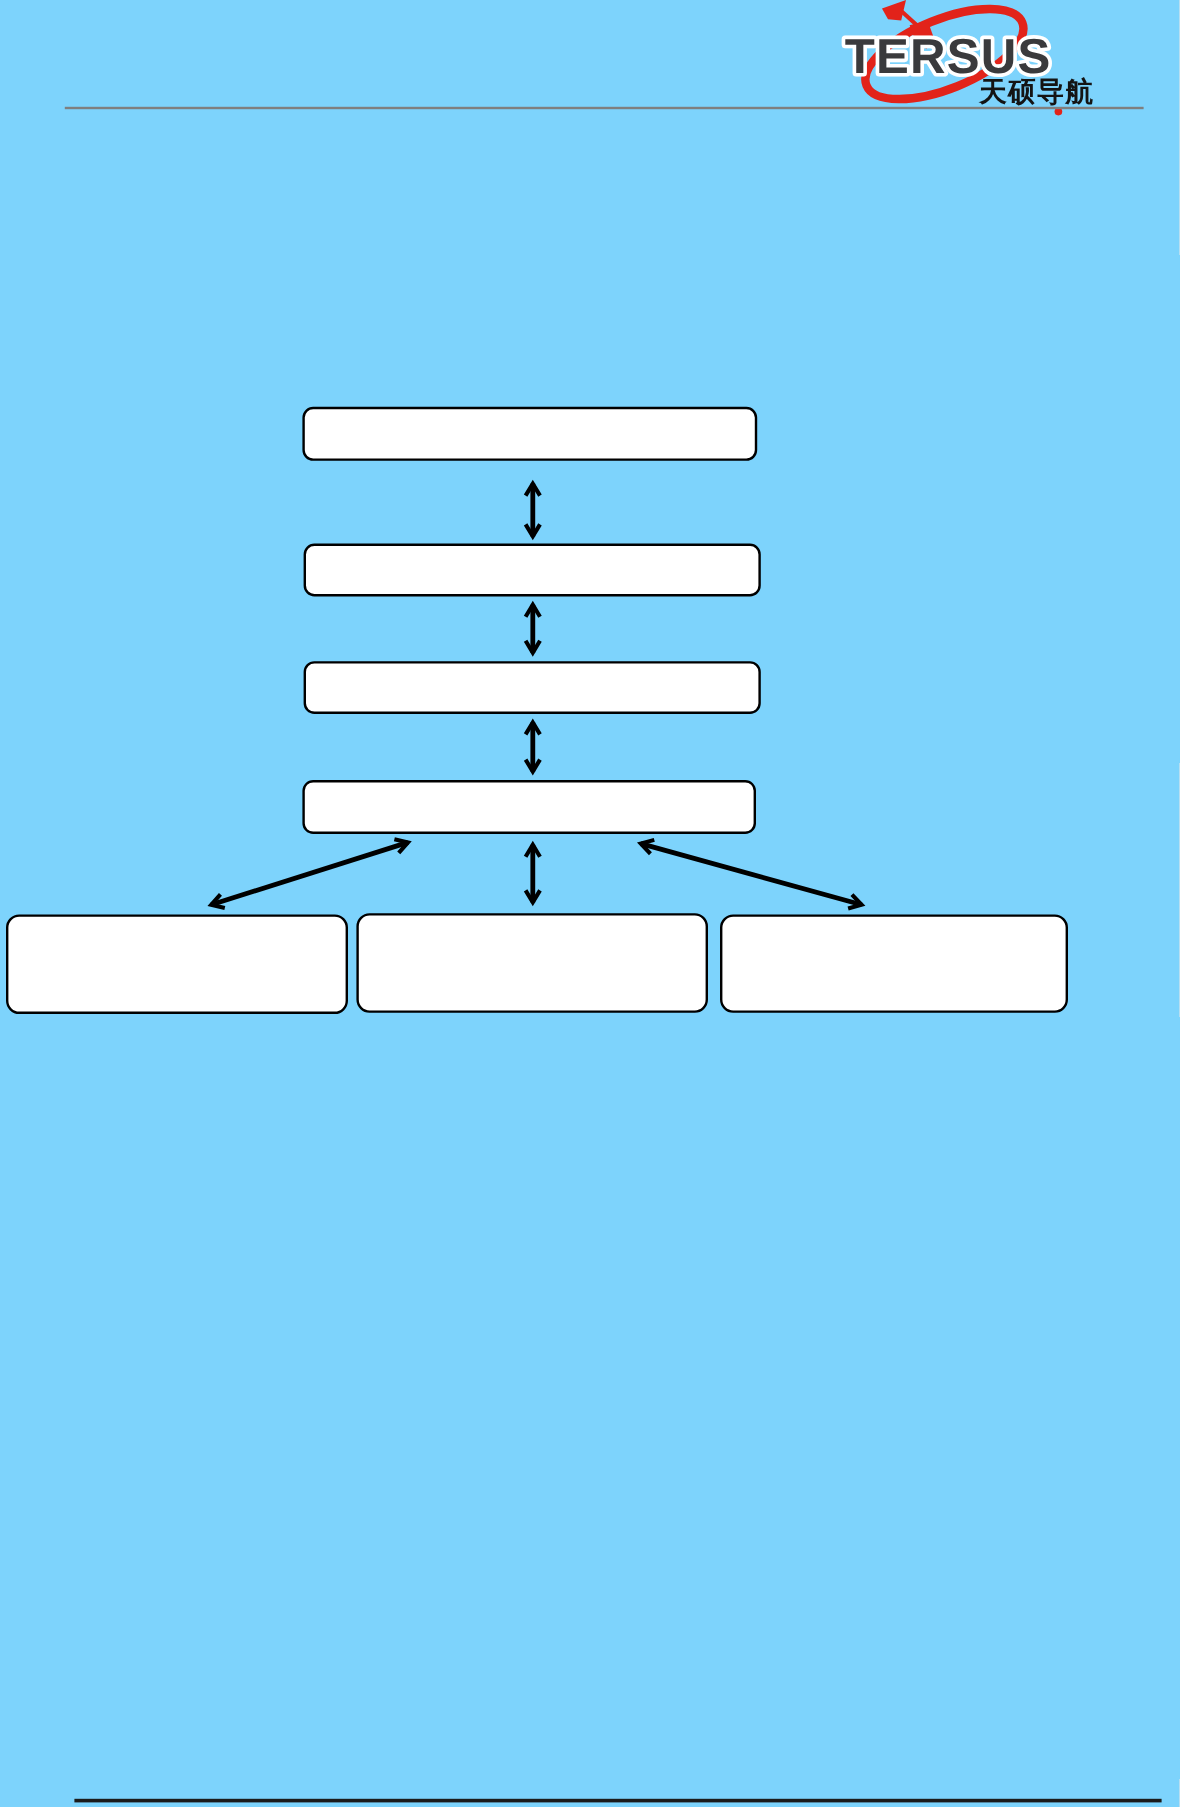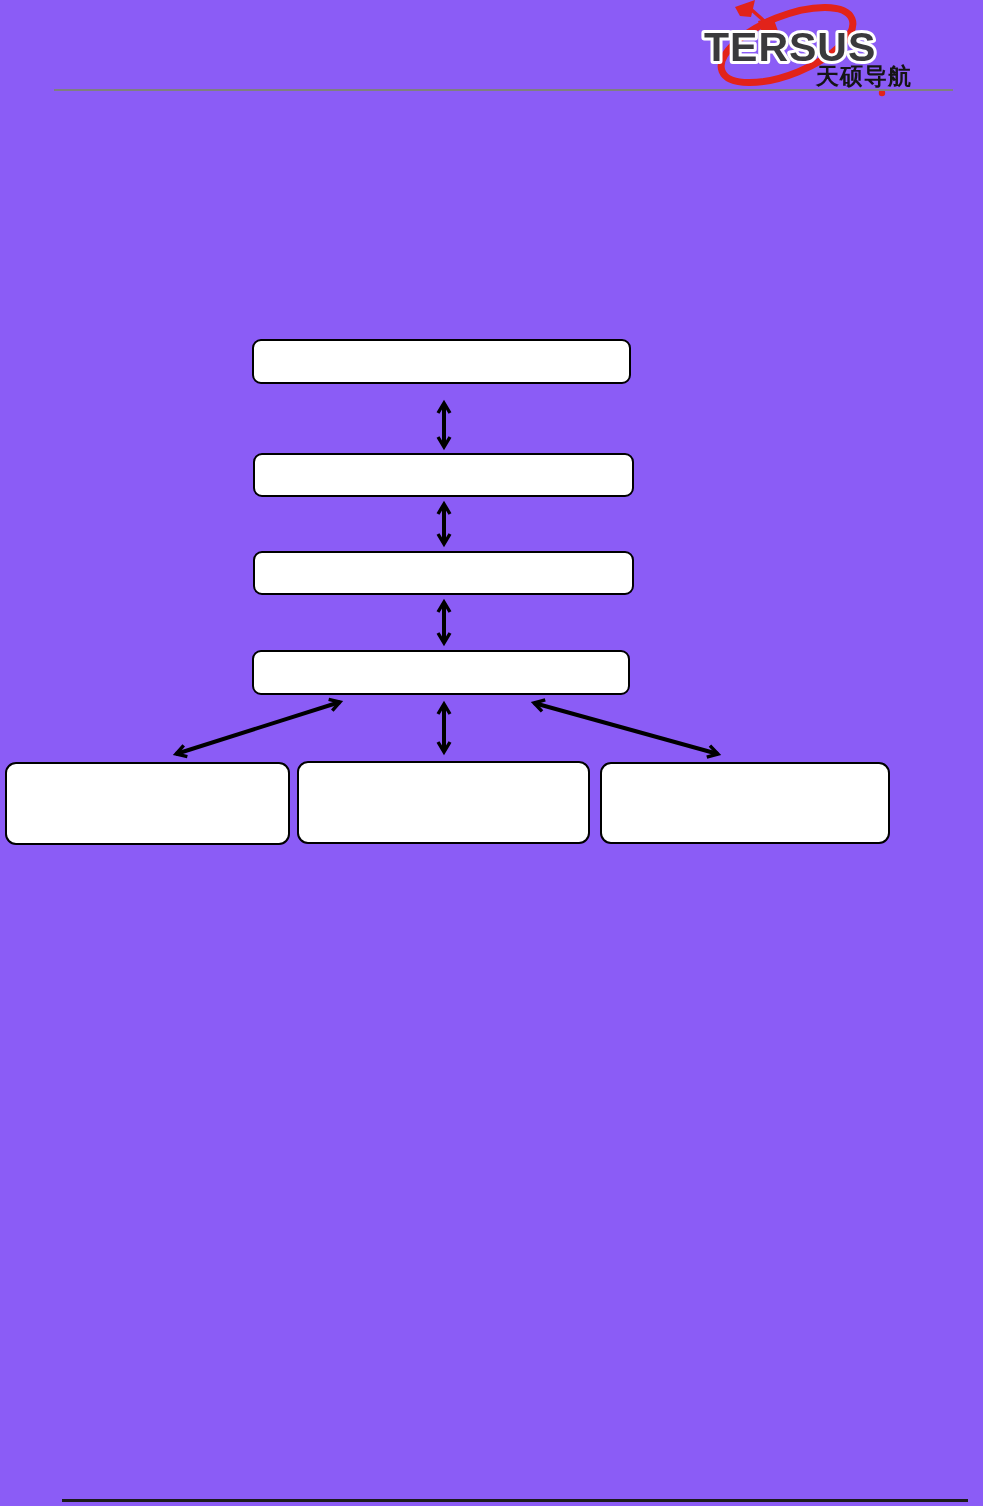--- a/index.html
+++ b/index.html
@@ -1,19 +1,19 @@
 <!DOCTYPE html>
 <html><head>
 <meta charset="utf-8">
 <style>
   html,body{margin:0;padding:0;background:#e9e9e9;}
   .page{
     position:relative;
     width:983px;height:1506px;
-    background:#8b5cf6;
+    background:#7dd3fc;
     font-family:"Liberation Sans", sans-serif;
     overflow:hidden;
     margin:0 auto;
   }
   
   .rule{position:absolute;}
   .rule.header{left:54px;top:89px;width:899px;height:2px;background:#7f7f7f;}
   .rule.footer{left:62px;top:1499px;width:906px;height:3px;background:#1b1b1b;}
 
   

